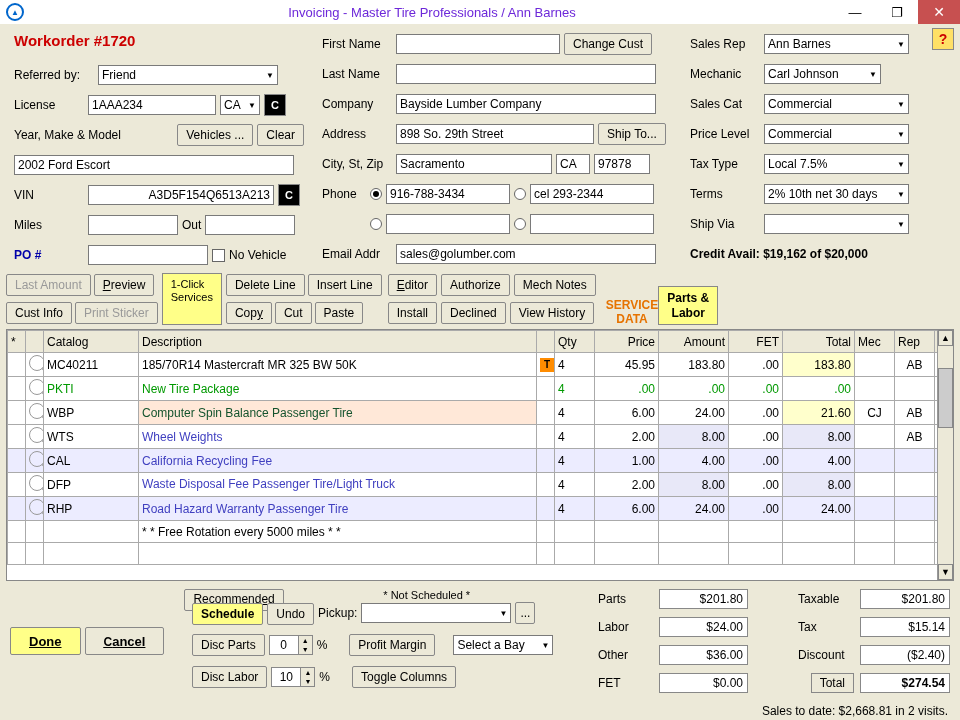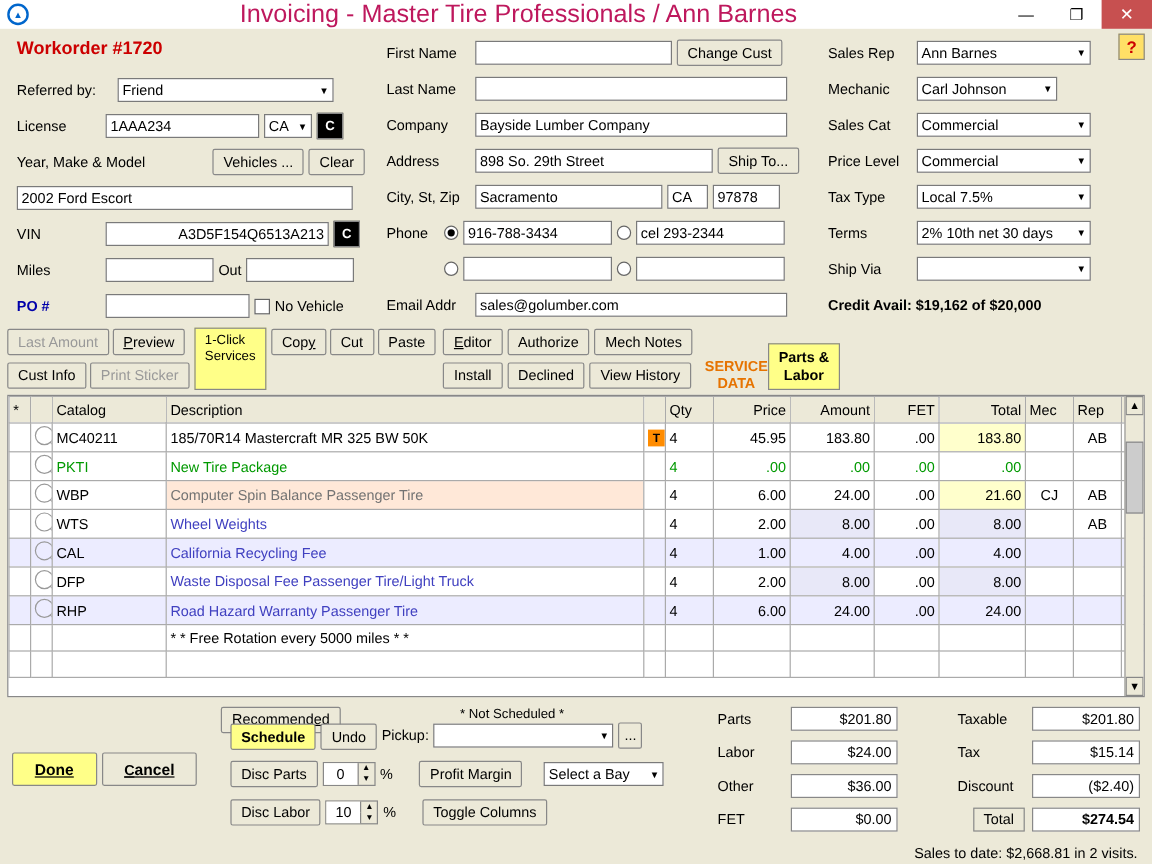--- a/index.html
+++ b/index.html
@@ -1,20 +1,20 @@
 <!DOCTYPE html>
 <html><head>
 <meta charset="utf-8">
 <style>
 * { box-sizing: border-box; margin: 0; padding: 0; font-family: Tahoma, Arial, sans-serif; font-size: 12px; }
 body { background: #ece9d8; width: 960px; height: 720px; overflow: hidden; }
 .titlebar { background: #fff; height: 24px; display: flex; align-items: center; padding: 0 0 0 6px; }
 .titlebar-icon { width: 18px; height: 18px; border: 2px solid #0066cc; border-radius: 50%; margin-right: 6px; display:flex;align-items:center;justify-content:center; }
 .titlebar-icon::before { content:'▲'; color:#0066cc; font-size:8px; }
-.titlebar-text { flex: 1; text-align: center; font-size: 21px; color: #be185d; }
+.titlebar-text { flex: 1; text-align: center; font-size: 13px; color: #6d28d9; }
 .winbtns { display: flex; }
 .winbtn { width: 42px; height: 24px; display: flex; align-items: center; justify-content: center; font-size: 13px; }
 .winbtn.close { background: #c75050; color: #fff; font-size:14px; }
 .help-btn { position:absolute; top:28px; right:6px; width:22px; height:22px; background:#ffe066; border:1px solid #888; display:flex;align-items:center;justify-content:center;color:#c00;font-weight:bold;font-size:14px; }
 
 .top-area { padding: 8px 14px 4px 14px; display: flex; gap: 18px; }
 .col { display: flex; flex-direction: column; gap: 6px; }
 .col1 { width: 290px; }
 .col2 { width: 350px; }
 .col3 { flex: 1; }
@@ -48,21 +48,21 @@
 .gridtable th,.gridtable td { border:1px solid #aaa; padding:2px 3px; font-size:12px; overflow:hidden; white-space:nowrap; text-overflow:ellipsis; height:22px;}
 .gridtable th { background:#ece9d8; text-align:left; font-weight:normal; position:sticky;top:0;}
 .gridtable td.r { text-align:right; }
 .gridtable td.c { text-align:center; }
 .mag { width:16px;height:16px;border:1px solid #999;border-radius:50%;display:inline-block;position:relative;}
 .mag::after{content:'';position:absolute;width:6px;height:1px;background:#999;transform:rotate(45deg);bottom:-1px;right:-3px;}
 .flag{width:14px;height:14px;display:inline-flex;align-items:center;justify-content:center;font-size:10px;font-weight:bold;}
 .flag.T{background:#ff8c00;color:#000;}
 .flag.P{background:#c8b8e8;color:#000;}
 tr.green td{color:#009900;}
-tr.orange td.desc{color:#737373;background:#ffe8d8;}
+tr.orange td.desc{color:#14532d;background:#ffe8d8;}
 tr.purple td.desc{color:#4040c0;}
 tr.alt td{background:#ececff;}
 td.hl-total{background:#ffffcc;}
 td.hl-amt{background:#e8e8f8;}
 .scrollbar{position:absolute;right:0;top:0;bottom:0;width:16px;background:#ece9d8;border-left:1px solid #999;}
 .scrollbar .thumb{background:#ccc;border:1px solid #888;height:60px;margin-top:22px;}
 .scrollbar .arr{height:16px;border:1px solid #888;background:#ece9d8;text-align:center;font-size:9px;line-height:14px;}
 .scrollbar .arr.bot{position:absolute;bottom:0;left:0;right:0;}
 
 .bottom { display:flex; padding:8px 10px; gap:12px; }
@@ -242,20 +242,24 @@
       <button class="btn disabled">Last Amount</button>
       <button class="btn"><u>P</u><span>review</span></button>
     </div>
     <div class="row">
       <button class="btn">Cust Info</button>
       <button class="btn disabled">Print Sticker</button>
     </div>
   </div>
   <div class="oneclick">1-Click<br>Services</div>
   <div class="midbar-mid">
+    <div class="row">
+      <button class="btn">Delete Line</button>
+      <button class="btn">Insert Line</button>
+    </div>
     <div class="row">
       <button class="btn">Cop<u>y</u></button>
       <button class="btn">Cut</button>
       <button class="btn">Paste</button>
     </div>
   </div>
   <div class="midbar-right">
     <div class="row">
       <button class="btn"><u>E</u>ditor</button>
       <button class="btn">Authorize</button>

